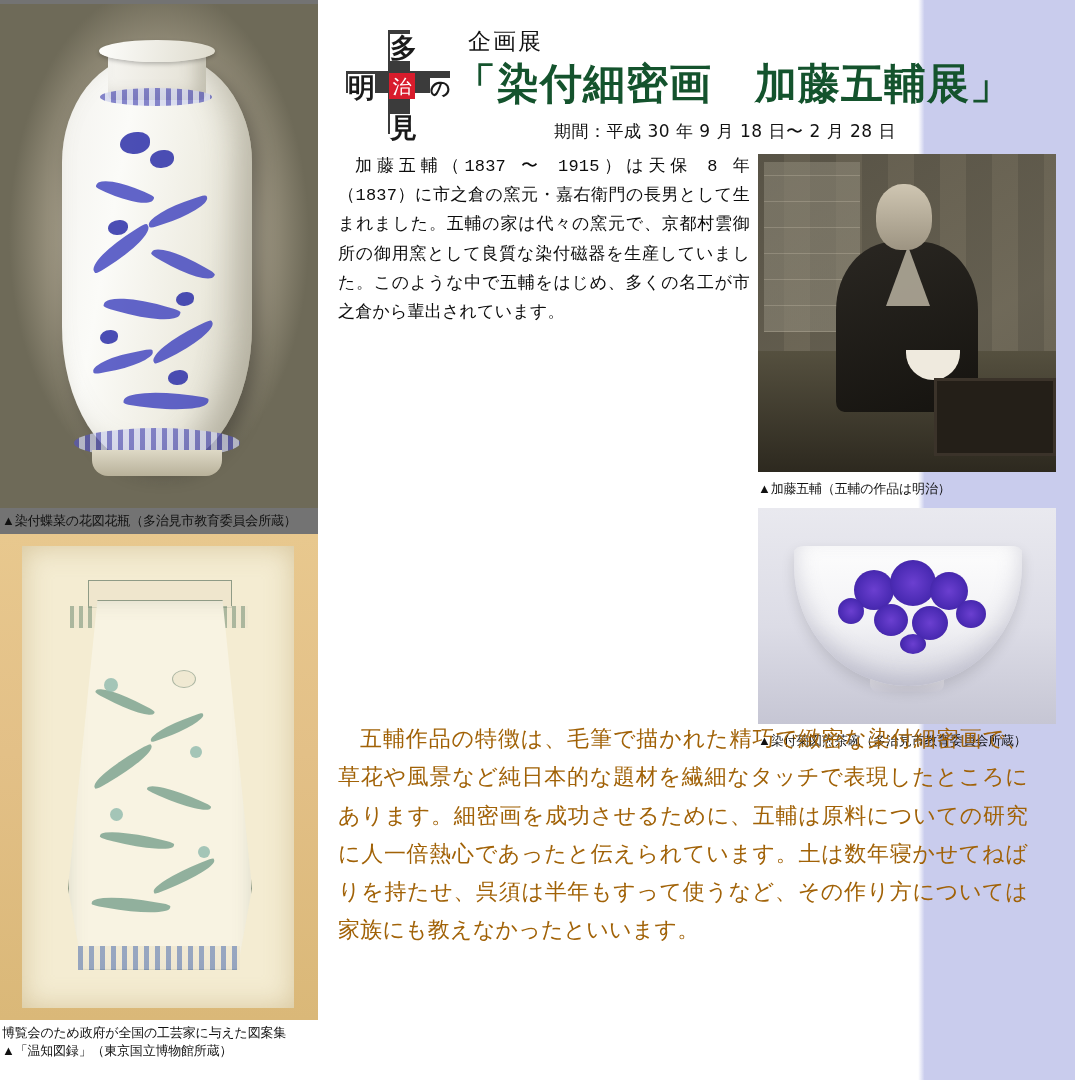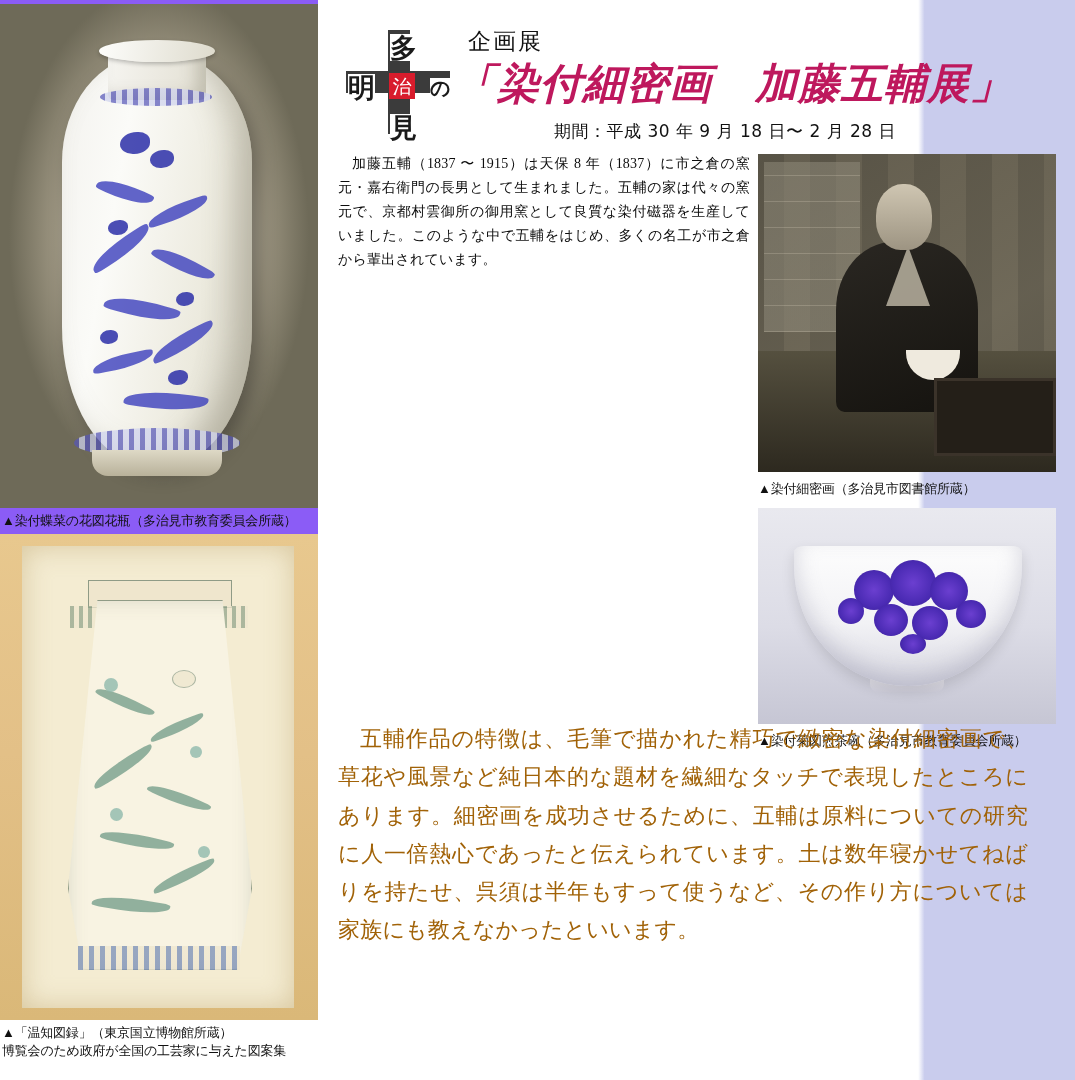--- a/index.html
+++ b/index.html
@@ -18,21 +18,21 @@
     background: #ffffff;
   }
 
   
   .left-col {
     position: absolute;
     left: 0;
     top: 0;
     width: 318px;
     height: 853px;
-    background: #8b5cf6;
+    background: #737373;
   }
 
   .photo-vase {
     position: absolute;
     left: 0;
     top: 4px;
     width: 318px;
     height: 504px;
     background:
       radial-gradient(ellipse 150px 250px at 50% 46%, #e9e7e1 0%, #cfcabb 42%, #9a937f 70%, #6e6a58 100%);
@@ -279,44 +279,43 @@
     color: #111;
     letter-spacing: 2px;
   }
   .title-main {
     position: absolute;
     left: 118px;
     top: 40px;
     font-family: "DejaVu Serif", serif;
     font-size: 42px;
     font-weight: 700;
-    color: #be185d;
+    color: #14532d;
     letter-spacing: 1px;
     white-space: nowrap;
-    font-style: italic;
   }
   .title-period {
     position: absolute;
     left: 218px;
     top: 104px;
     font-family: "DejaVu Sans", sans-serif;
     font-size: 17px;
     color: #111;
     white-space: nowrap;
     letter-spacing: .5px;
   }
 
   
   .col-text {
     position: absolute;
     left: 20px;
     top: 152px;
     width: 412px;
-    font-family: Liberation Serif, serif;
-    font-size: 14px;
+    font-family: Liberation Mono, monospace;
+    font-size: 17px;
     line-height: 1.72;
     color: #0d0d0d;
     text-align: justify;
     text-justify: inter-character;
     letter-spacing: .2px;
   }
   .col-text p { margin: 0; text-indent: 1em; }
 
   .wide-text {
     position: absolute;
@@ -470,22 +469,22 @@
         <div class="sk-leaf" style="left:70px;top:352px;width:78px;height:14px;transform:rotate(10deg);"></div>
         <div class="sk-flower" style="left:82px;top:132px;width:14px;height:14px;"></div>
         <div class="sk-flower" style="left:168px;top:200px;width:12px;height:12px;"></div>
         <div class="sk-flower" style="left:88px;top:262px;width:13px;height:13px;"></div>
         <div class="sk-flower" style="left:176px;top:300px;width:12px;height:12px;"></div>
         <div class="sk-flower" style="left:150px;top:124px;width:22px;height:16px;background:#efe7cf;border:1px solid #9aa894;"></div>
       </div>
     </div>
 
     <div class="caption cap-sketch">
+      <div>博覧会のため政府が全国の工芸家に与えた図案集</div>
       <div>▲「温知図録」（東京国立博物館所蔵）</div>
-      <div>博覧会のため政府が全国の工芸家に与えた図案集</div>
     </div>
   </div>
 
   <div class="main">
     <div class="blue-strip"></div>
     <div class="white-over"></div>
 
     <div class="header">
       <div class="logo">
         <div class="cross-v"></div>
@@ -509,21 +508,21 @@
     <div class="photo-portrait">
       <div class="pp-wall"></div>
       <div class="pp-shoji"></div>
       <div class="pp-floor"></div>
       <div class="pp-man-body"></div>
       <div class="pp-collar"></div>
       <div class="pp-man-head"></div>
       <div class="pp-bowl"></div>
       <div class="pp-table"></div>
     </div>
-    <div class="caption cap-portrait">▲染付細密画（多治見市図書館所蔵）</div>
+    <div class="caption cap-portrait">▲加藤五輔（五輔の作品は明治）</div>
 
     <div class="photo-bowl">
       <div class="bowl-foot"></div>
       <div class="bowl-shape"></div>
       <div class="chrys" style="left:96px;top:62px;width:40px;height:40px;"></div>
       <div class="chrys" style="left:132px;top:52px;width:46px;height:46px;"></div>
       <div class="chrys" style="left:172px;top:64px;width:38px;height:38px;"></div>
       <div class="chrys" style="left:116px;top:96px;width:34px;height:32px;"></div>
       <div class="chrys" style="left:154px;top:98px;width:36px;height:34px;"></div>
       <div class="chrys" style="left:198px;top:92px;width:30px;height:28px;"></div>

